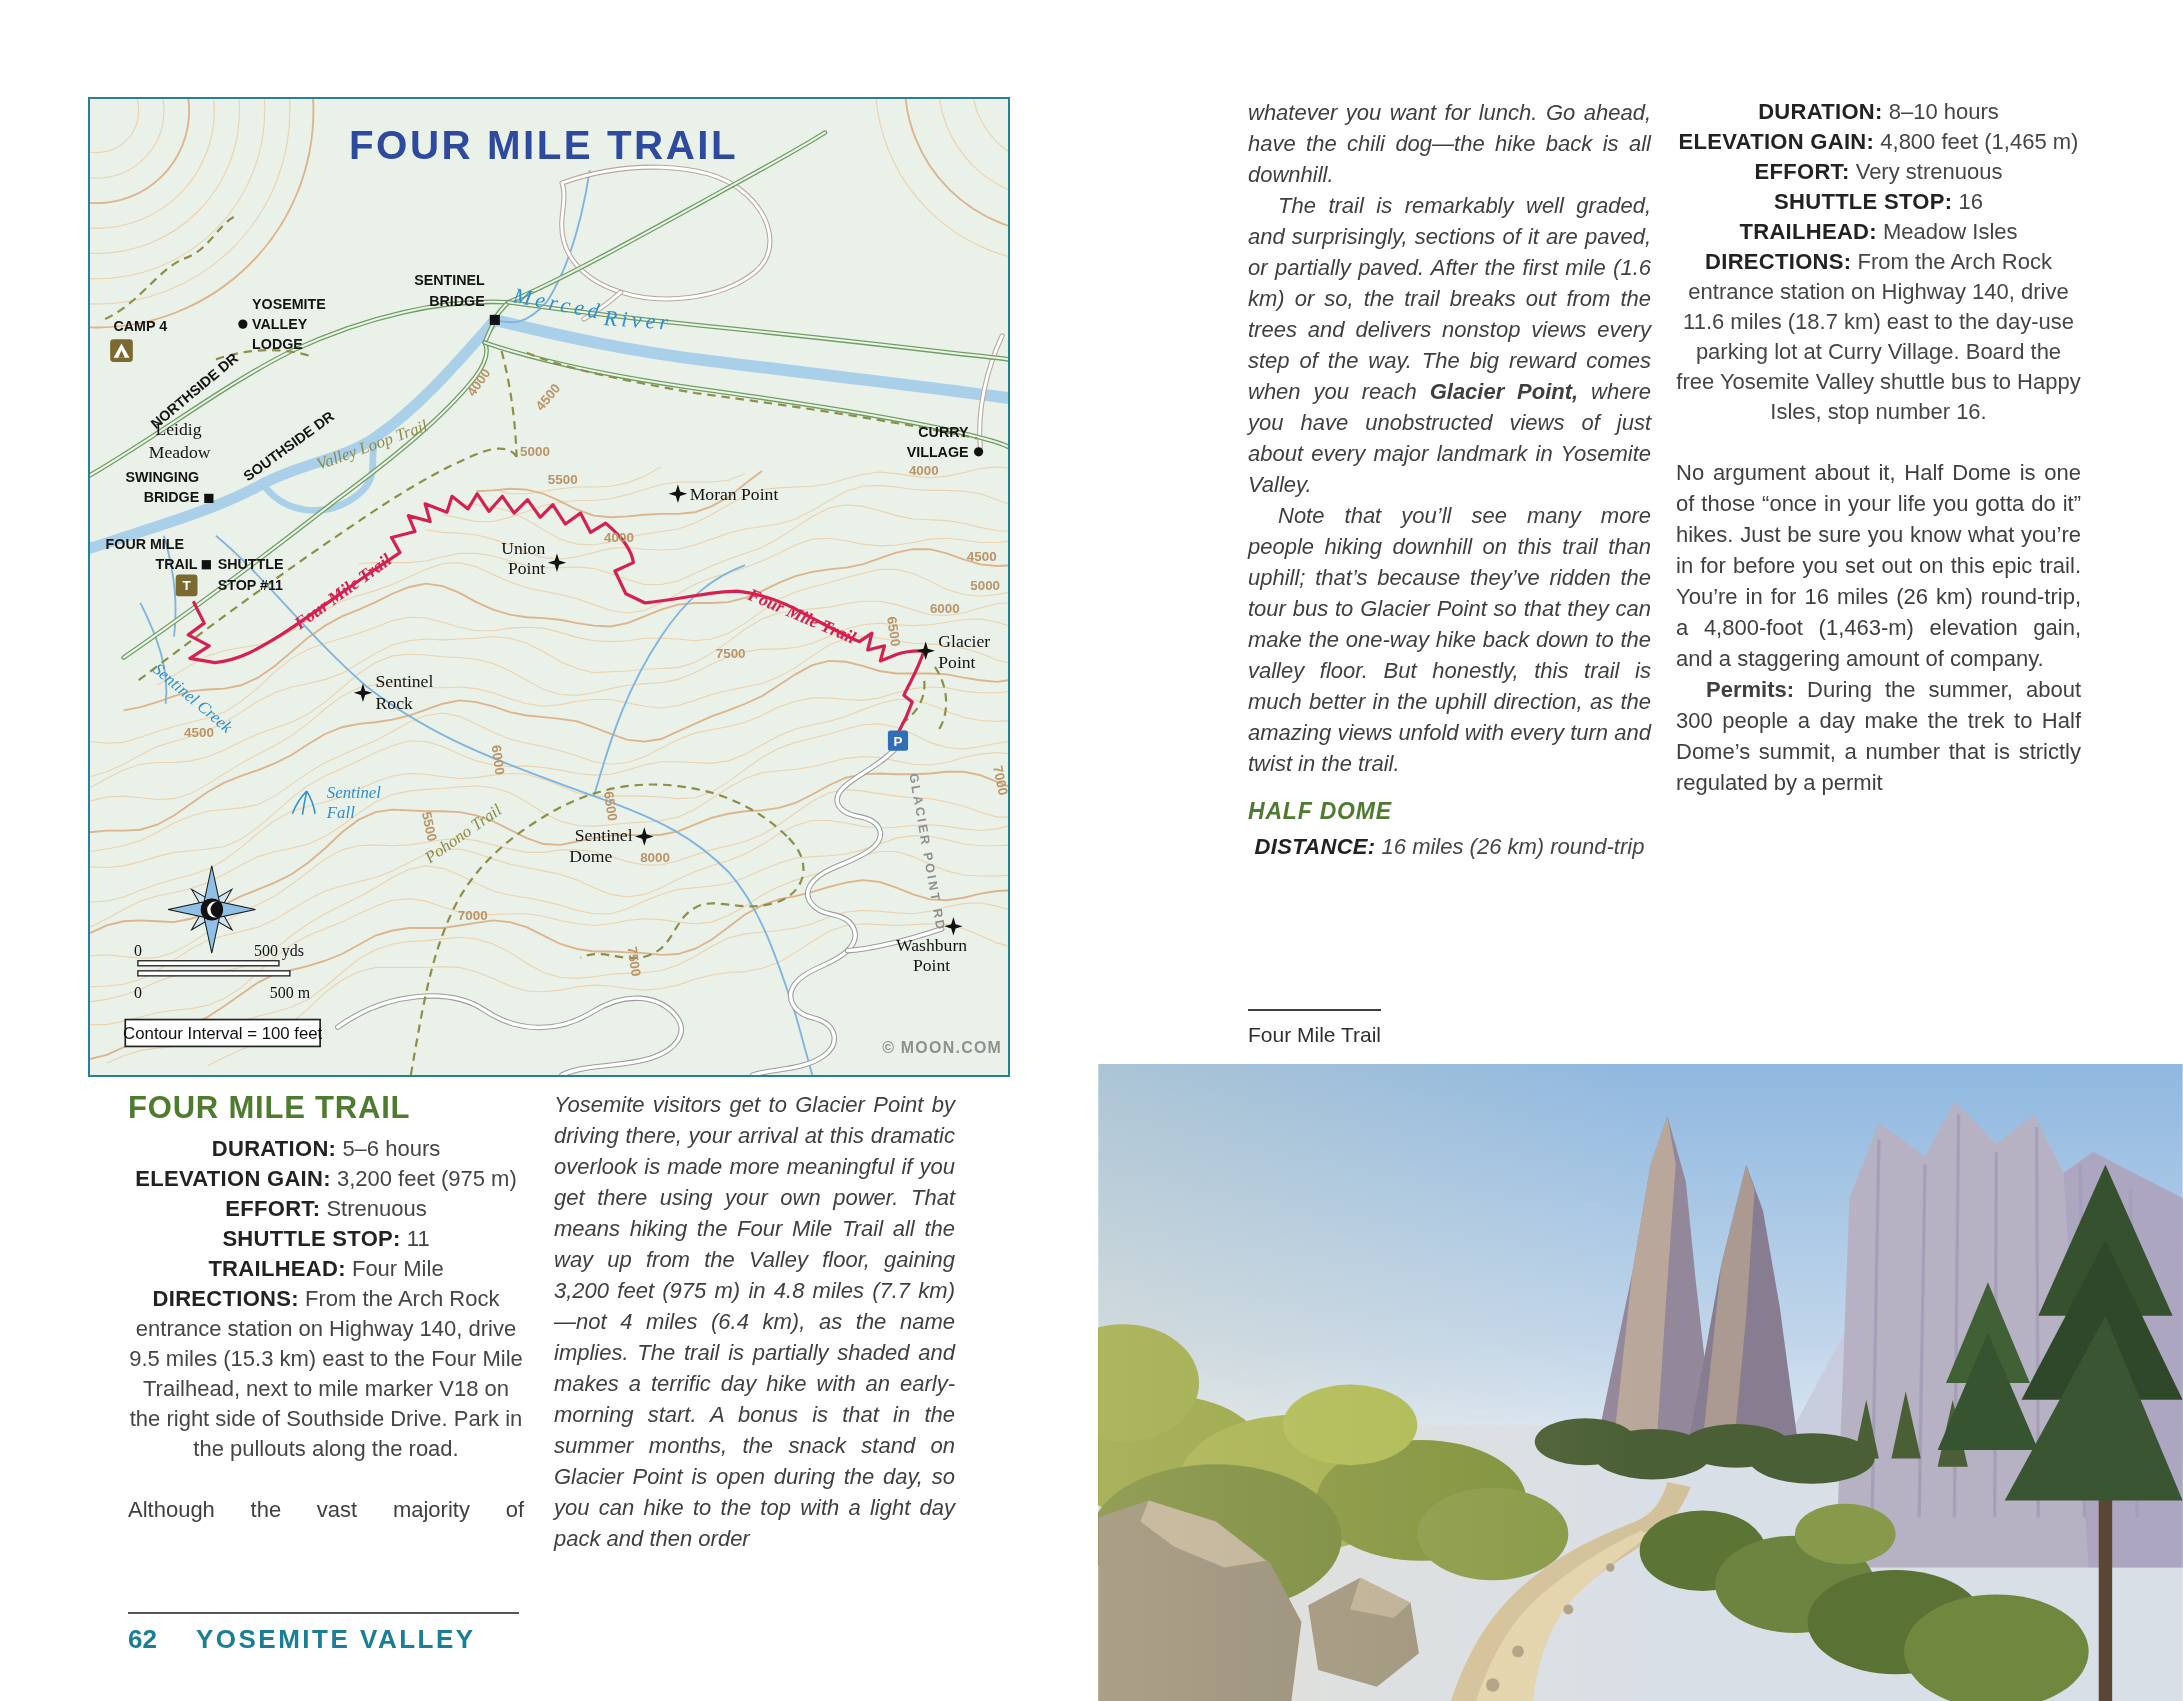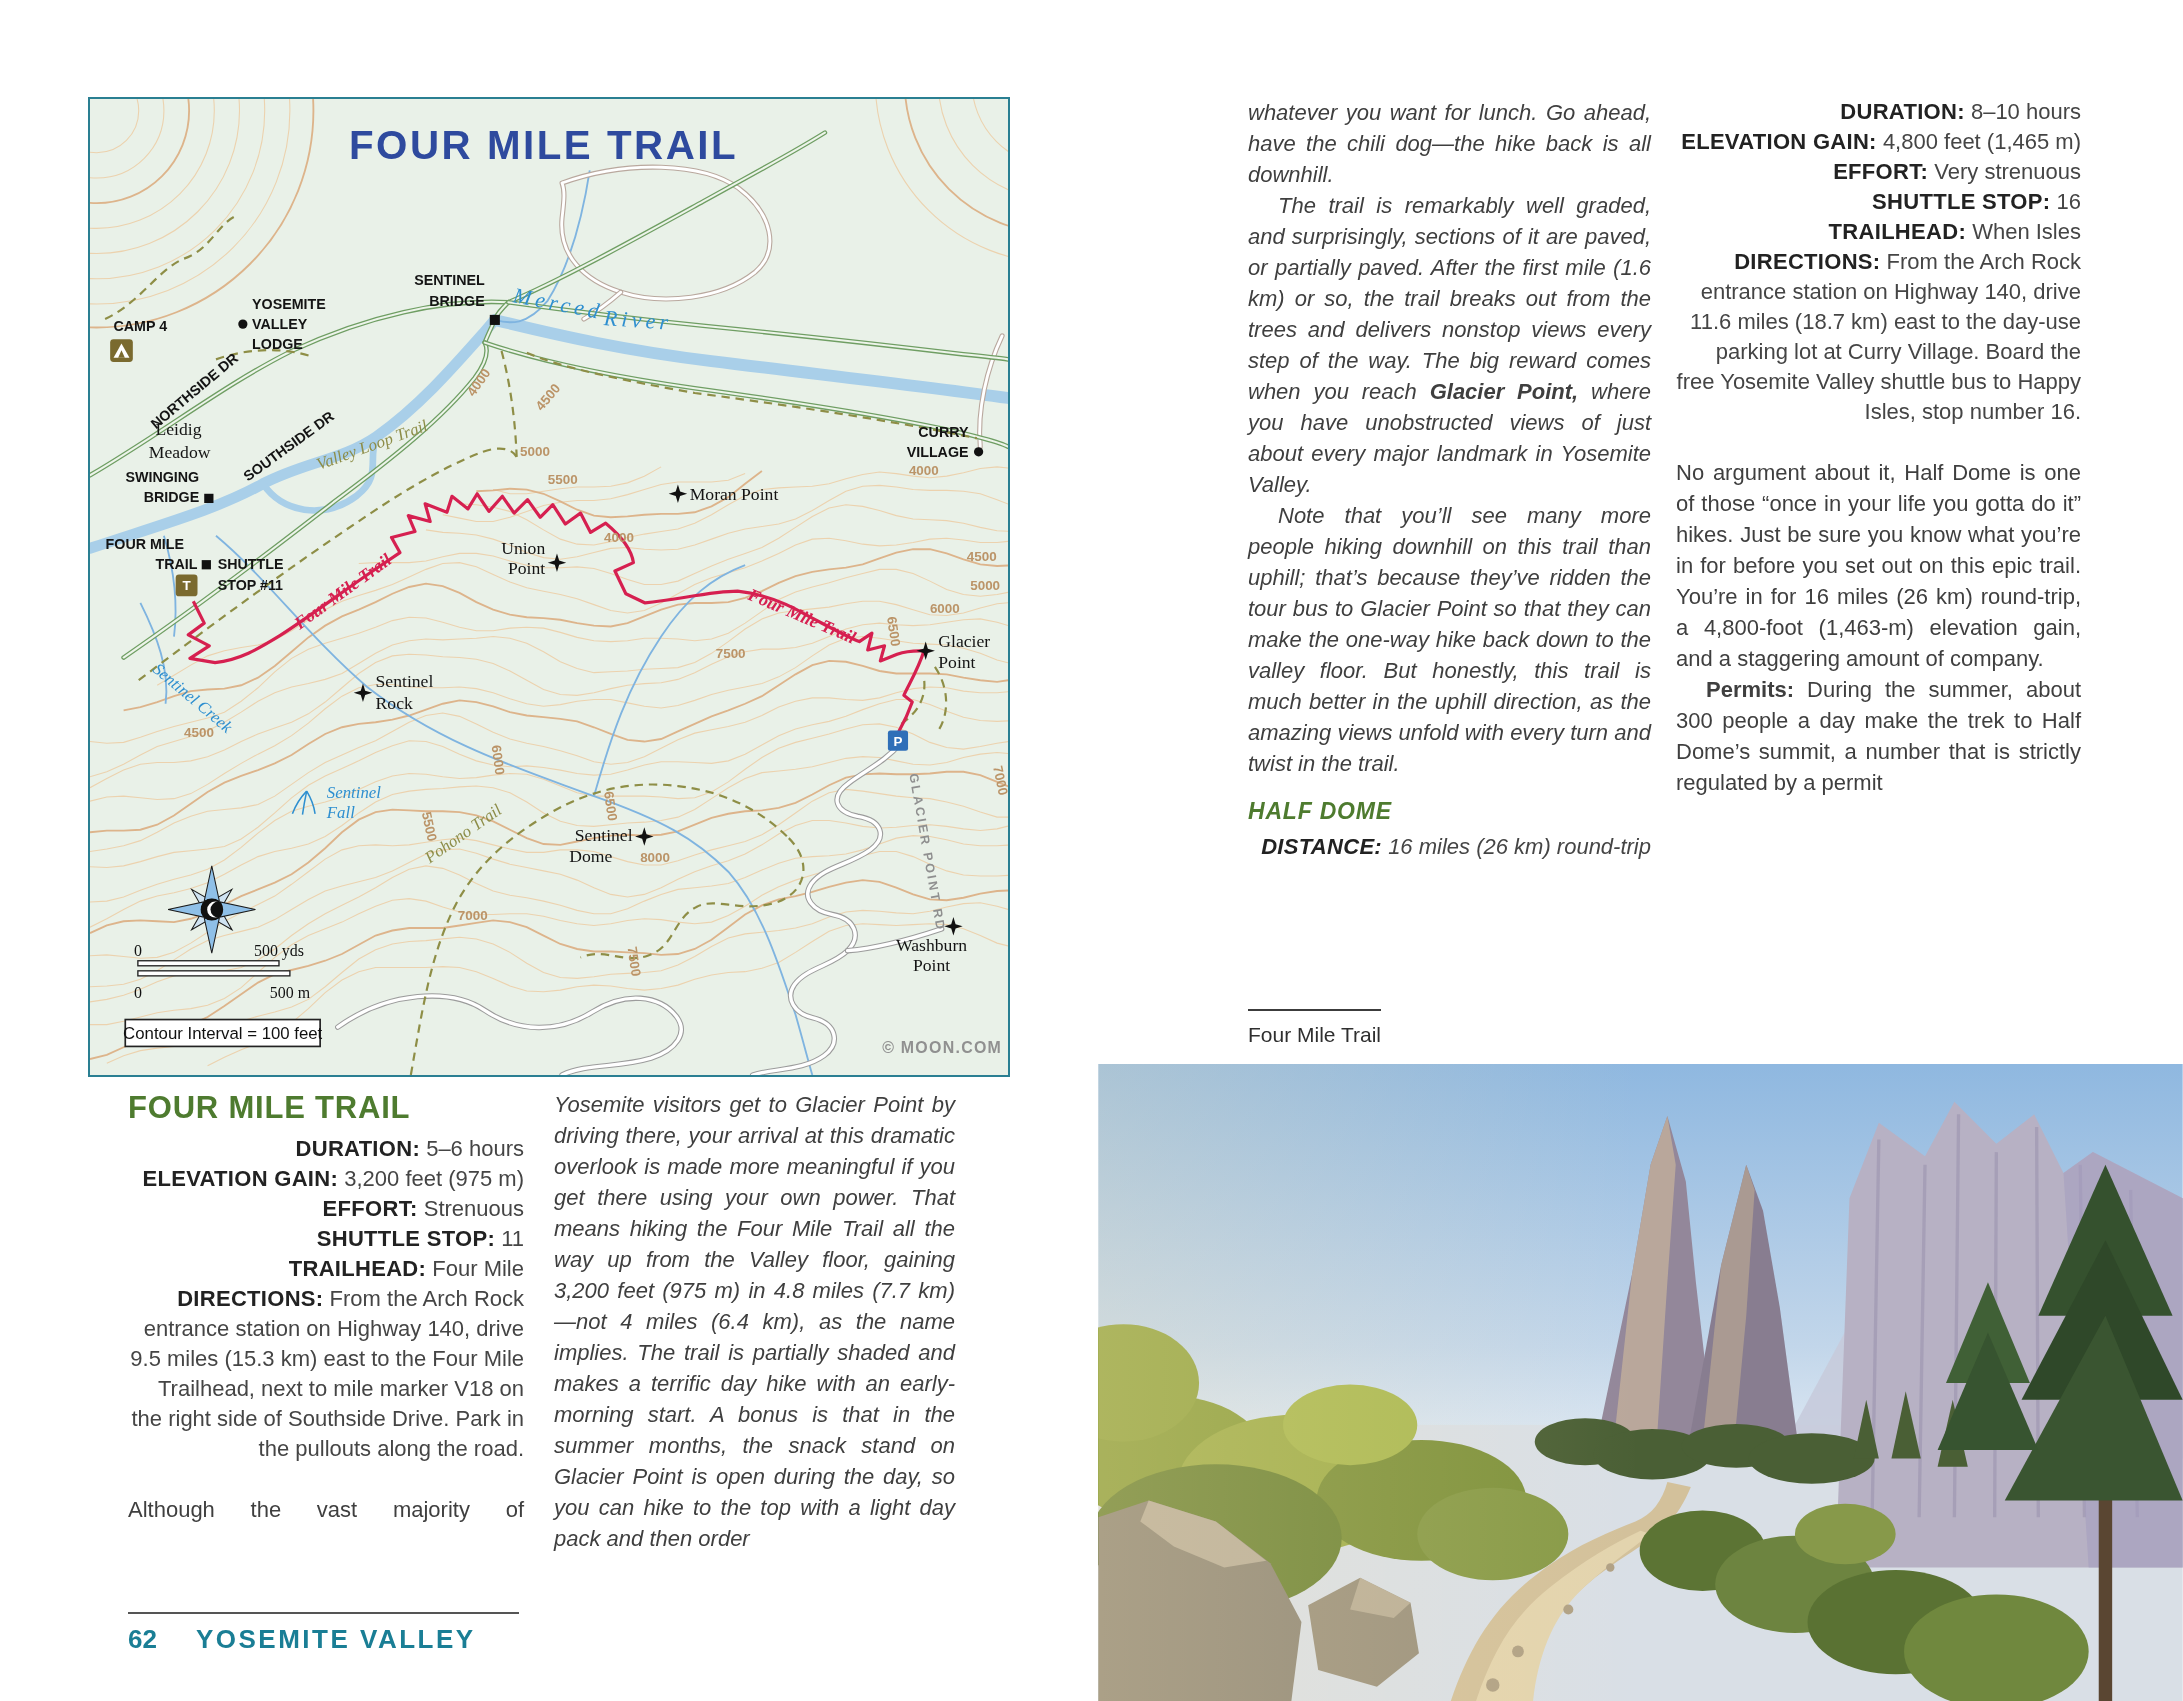--- a/index.html
+++ b/index.html
@@ -39,21 +39,21 @@
   .sq{fill:#111;}
   .ctan{stroke:#ecd2ae;stroke-width:1.3;fill:none;}
   .ctan2{stroke:#ddb48b;stroke-width:2.2;fill:none;}
 
   
   .abs{position:absolute;}
   .heading-green{font-weight:bold;font-size:31px;color:#4e7b2f;letter-spacing:0.8px;margin:0 0 8.4px 0;}
   .body-col{font-size:22px;line-height:31px;text-align:justify;color:#3f3f3f;}
   .body-col p{margin:0;}
   .body-col p.indent{text-indent:30px;}
-  .stats{font-size:22px;line-height:30px;text-align:right;color:#454545;}
+  .stats{font-size:22px;line-height:30px;text-align:center;color:#454545;}
   .stats p{margin:0;}
   .stats b{color:#222;letter-spacing:0.3px;}
   .justify-last{text-align-last:justify;}
   .intro-gap{margin-top:30px !important;}
   .h2-half{font-weight:bold;font-size:23px;color:#4e7b2f;letter-spacing:0.8px;margin:17px 0 5px 0;}
 
   #left-col1{left:128px;top:1090px;width:396px;}
   #left-col2{left:554px;top:1089px;width:401px;font-style:italic;}
   #right-col1{left:1248px;top:97px;width:403px;font-style:italic;}
   #right-col2{left:1676px;top:97px;width:405px;}
@@ -371,21 +371,21 @@
 
 <div class="abs" id="caption-rule"></div>
 <div class="abs" id="photo-caption">Four Mile Trail</div>
 
 <div class="abs" id="right-col2">
   <div class="stats">
     <p><b>DURATION:</b> <span>8–10 hours</span></p>
     <p><b>ELEVATION GAIN:</b> <span>4,800 feet (1,465 m)</span></p>
     <p><b>EFFORT:</b> <span>Very strenuous</span></p>
     <p><b>SHUTTLE STOP:</b> <span>16</span></p>
-    <p><b>TRAILHEAD:</b> <span>When Isles</span></p>
+    <p><b>TRAILHEAD:</b> <span>Meadow Isles</span></p>
     <p><b>DIRECTIONS:</b> <span>From the Arch Rock entrance station on Highway 140, drive 11.6 miles (18.7 km) east to the day-use parking lot at Curry Village. Board the free Yosemite Valley shuttle bus to Happy Isles, stop number 16.</span></p>
   </div>
   <div class="body-col">
     <p>No argument about it, Half Dome is one of those “once in your life you gotta do it” hikes. Just be sure you know what you’re in for before you set out on this epic trail. You’re in for 16 miles (26 km) round-trip, a 4,800-foot (1,463-m) elevation gain, and a staggering amount of company.</p>
     <p class="indent"><b>Permits:</b><span> During the summer, about 300 people a day make the trek to Half Dome’s summit, a number that is strictly regulated by a permit</span></p>
   </div>
 </div>
 
 <div class="abs" id="photo">
 <svg width="1085" height="637" viewBox="0 0 1292 759">

